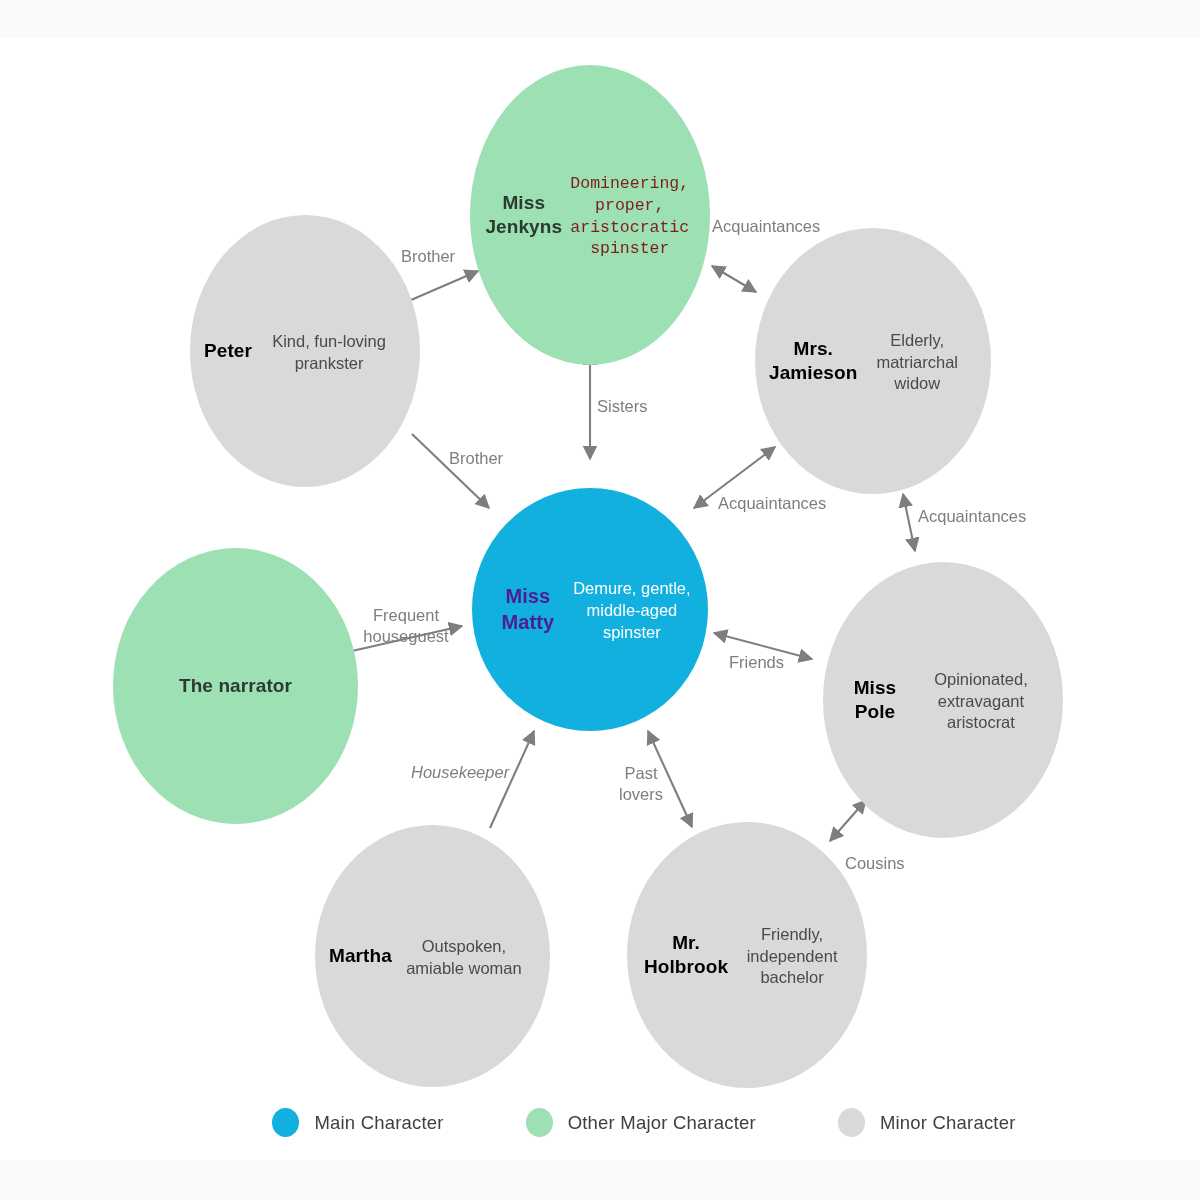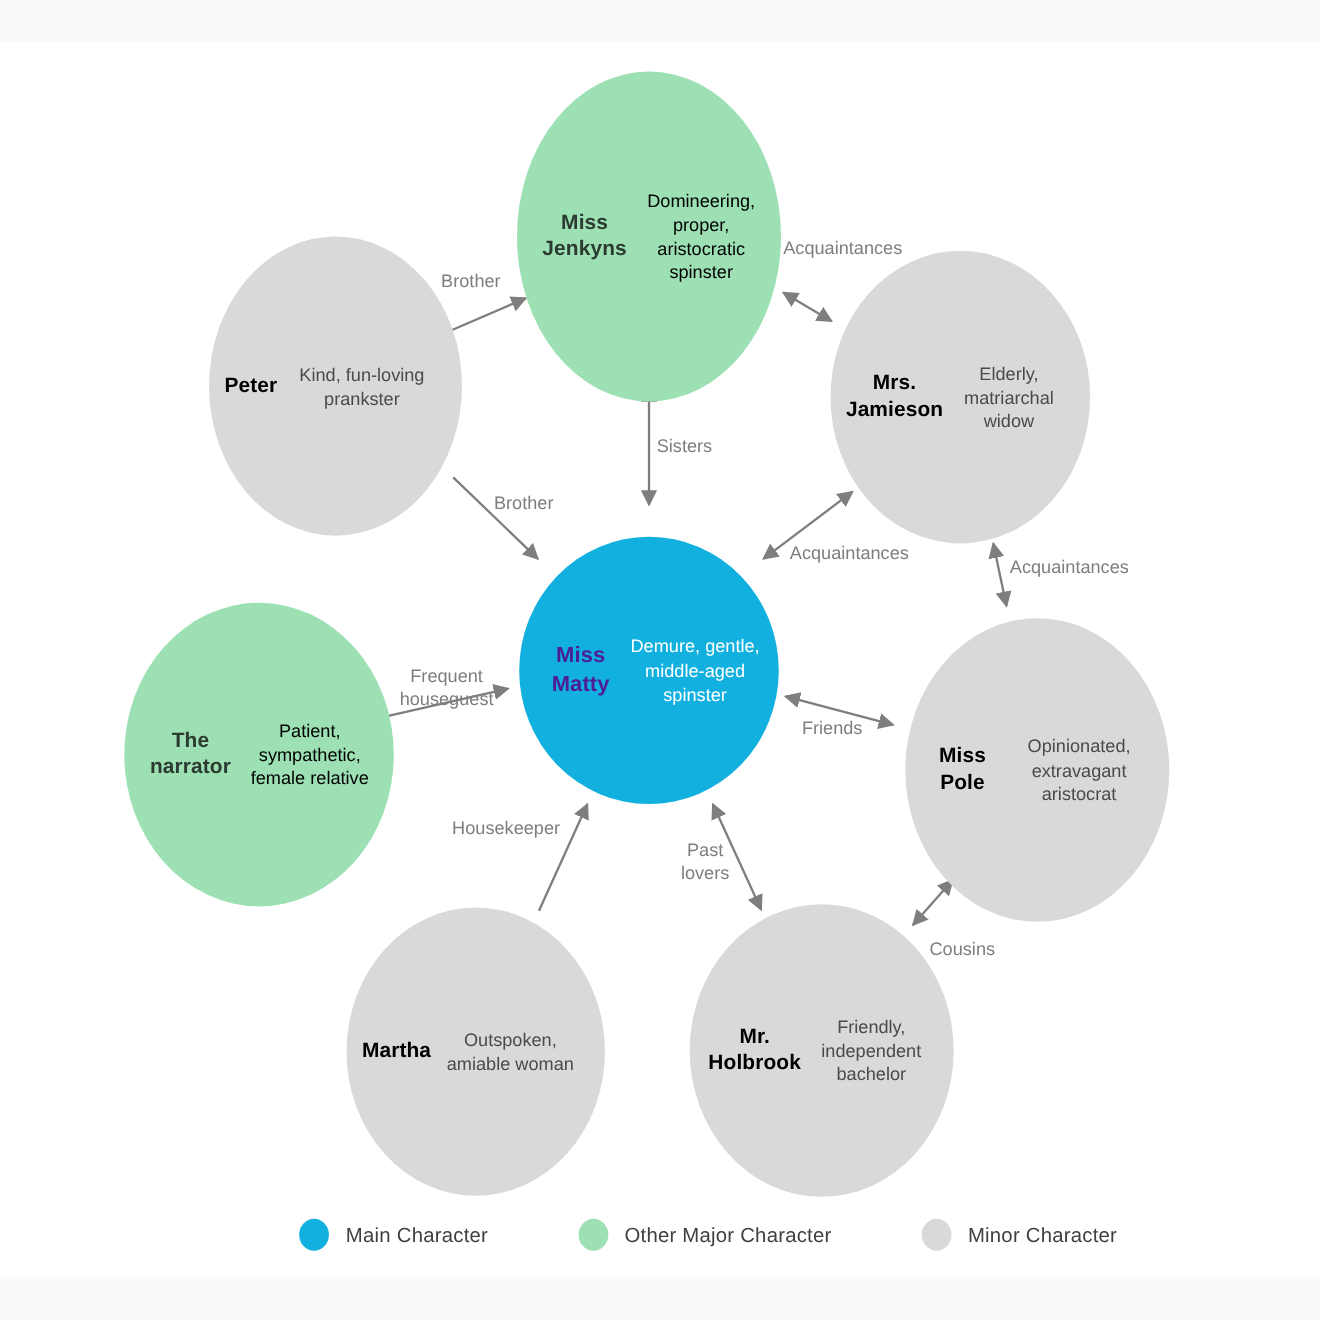--- a/index.html
+++ b/index.html
@@ -62,21 +62,21 @@
     color: #4a4a4a;
     line-height: 1.33;
     margin-top: 3px;
     white-space: pre-line;
   }
   .node.main { background: #11b0df; }
   .node.main .node-name { color: #4c1d95; font-size: 20px; }
   .node.main .node-desc { color: #ffffff; }
   .node.major { background: #9ce0b4; }
   .node.major .node-name { color: #2c3b31; }
-  .node.major .node-desc { color: #000000; }
+  .node.major .node-desc { color: #7f1d1d; font-family: Liberation Mono, monospace; }
   .node.minor { background: #d9d9d9; }
 
   
   .edge-label {
     position: absolute;
     font-size: 16.5px;
     color: #7e7e7e;
     line-height: 1.25;
     white-space: pre-line;
     z-index: 3;
@@ -175,22 +175,20 @@
   </div>
 
   <div class="node main" style="left:472px; top:488px; width:236px; height:243px;">
     <div class="node-name">Miss Matty</div>
     <div class="node-desc">Demure, gentle,
 middle-aged spinster</div>
   </div>
 
   <div class="node major" style="left:113px; top:548px; width:245px; height:276px;">
     <div class="node-name">The narrator</div>
-    <div class="node-desc">Patient, sympathetic,
-female relative</div>
   </div>
 
   <div class="node minor" style="left:823px; top:562px; width:240px; height:276px;">
     <div class="node-name">Miss Pole</div>
     <div class="node-desc">Opinionated,
 extravagant aristocrat</div>
   </div>
 
   <div class="node minor" style="left:315px; top:825px; width:235px; height:262px;">
     <div class="node-name">Martha</div>
@@ -215,21 +213,21 @@
 
   <div class="edge-label" style="left:918px; top:506px;">Acquaintances</div>
 
   <div class="edge-label center" style="left:358px; top:605px; width:96px;">Frequent
 houseguest</div>
 
   <div class="edge-label" style="left:729px; top:652px;">Friends</div>
 
   <div class="edge-label" style="left:845px; top:853px;">Cousins</div>
 
-  <div class="edge-label" style="left:411px; top:743px;">Housekeeper</div>
+  <div class="edge-label" style="left:411px; top:762px;font-style:italic;">Housekeeper</div>
 
   <div class="edge-label center" style="left:608px; top:763px; width:66px;">Past
 lovers</div>
 
   <div id="legend" style="top:1108px;">
     <div class="legend-item" style="margin-right:82px;">
       <div class="legend-swatch" style="background:#11b0df;"></div>
       <div class="legend-label">Main Character</div>
     </div>
     <div class="legend-item" style="margin-right:82px;">

